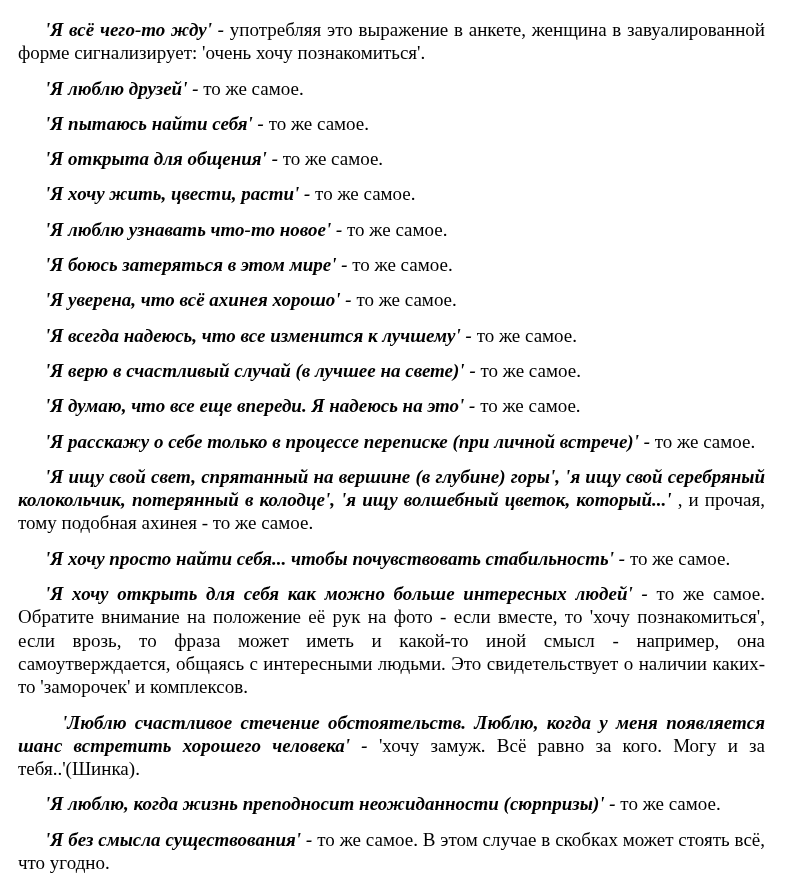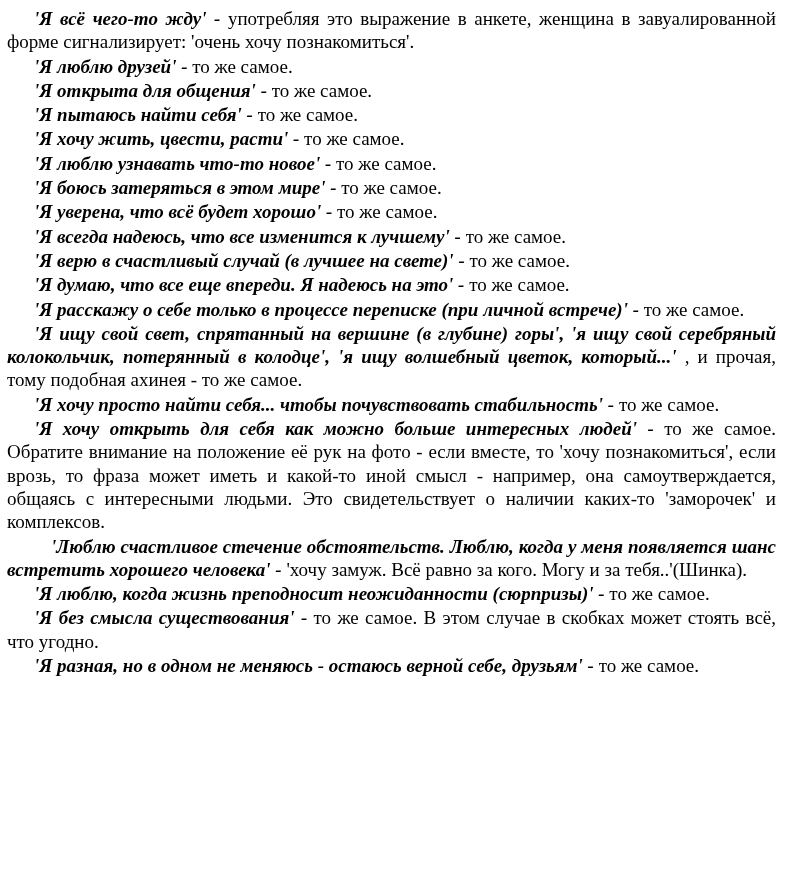--- a/index.html
+++ b/index.html
@@ -17,21 +17,21 @@
     width: 792px;
     height: 890px;
     padding: 6px 15px 4px 6px;
     background: #ffffff;
     color: #000000;
     font-family: "Liberation Serif", "DejaVu Serif", serif;
     font-size: 19px;
     line-height: 23.3px;
   }
   p.para {
-    margin: 1px;
+    margin: 12px;
     text-align: justify;
     text-indent: 27px;
   }
   p.para.indent-lg {
     text-indent: 44px;
   }
   .em {
     font-weight: bold;
     font-style: italic;
   }
@@ -40,26 +40,26 @@
     font-style: normal;
   }
 </style>
 </head>
 <body>
 
 <div class="page">
   <div>
       <p class="para"><span class="em">'Я всё чего-то жду' - </span><span class="reg">употребляя это выражение в анкете, женщина в завуалированной форме сигнализирует: 'очень хочу познакомиться'.</span></p>
       <p class="para"><span class="em">'Я люблю друзей' - </span><span class="reg">то же самое.</span></p>
+      <p class="para"><span class="em">'Я пытаюсь найти себя' - </span><span class="reg">то же самое.</span></p>
       <p class="para"><span class="em">'Я открыта для общения' - </span><span class="reg">то же самое.</span></p>
-      <p class="para"><span class="em">'Я пытаюсь найти себя' - </span><span class="reg">то же самое.</span></p>
       <p class="para"><span class="em">'Я хочу жить, цвести, расти' - </span><span class="reg">то же самое.</span></p>
       <p class="para"><span class="em">'Я люблю узнавать что-то новое' - </span><span class="reg">то же самое.</span></p>
       <p class="para"><span class="em">'Я боюсь затеряться в этом мире' - </span><span class="reg">то же самое.</span></p>
-      <p class="para"><span class="em">'Я уверена, что всё будет хорошо' - </span><span class="reg">то же самое.</span></p>
+      <p class="para"><span class="em">'Я уверена, что всё ахинея хорошо' - </span><span class="reg">то же самое.</span></p>
       <p class="para"><span class="em">'Я всегда надеюсь, что все изменится к лучшему' - </span><span class="reg">то же самое.</span></p>
       <p class="para"><span class="em">'Я верю в счастливый случай (в лучшее на свете)' - </span><span class="reg">то же самое.</span></p>
       <p class="para"><span class="em">'Я думаю, что все еще впереди. Я надеюсь на это' - </span><span class="reg">то же самое.</span></p>
       <p class="para"><span class="em">'Я расскажу о себе только в процессе переписке (при личной встрече)' - </span><span class="reg">то же самое.</span></p>
       <p class="para"><span class="em">'Я ищу свой свет, спрятанный на вершине (в глубине) горы', 'я ищу свой серебряный колокольчик, потерянный в колодце', 'я ищу волшебный цветок, который...' </span><span class="reg">, и прочая, тому подобная ахинея - то же самое.</span></p>
       <p class="para"><span class="em">'Я хочу просто найти себя... чтобы почувствовать стабильность' - </span><span class="reg">то же самое.</span></p>
       <p class="para"><span class="em">'Я хочу открыть для себя как можно больше интересных людей' - </span><span class="reg">то же самое. Обратите внимание на положение её рук на фото - если вместе, то 'хочу познакомиться', если врозь, то фраза может иметь и какой-то иной смысл - например, она самоутверждается, общаясь с интересными людьми. Это свидетельствует о наличии каких-то 'заморочек' и комплексов.</span></p>
       <p class="para indent-lg"><span class="em">'Люблю счастливое стечение обстоятельств. Люблю, когда у меня появляется шанс встретить хорошего человека' - </span><span class="reg">'хочу замуж. Всё равно за кого. Могу и за тебя..'(Шинка).</span></p>
       <p class="para"><span class="em">'Я люблю, когда жизнь преподносит неожиданности (сюрпризы)' - </span><span class="reg">то же самое.</span></p>
       <p class="para"><span class="em">'Я без смысла существования' - </span><span class="reg">то же самое. В этом случае в скобках может стоять всё, что угодно.</span></p>

